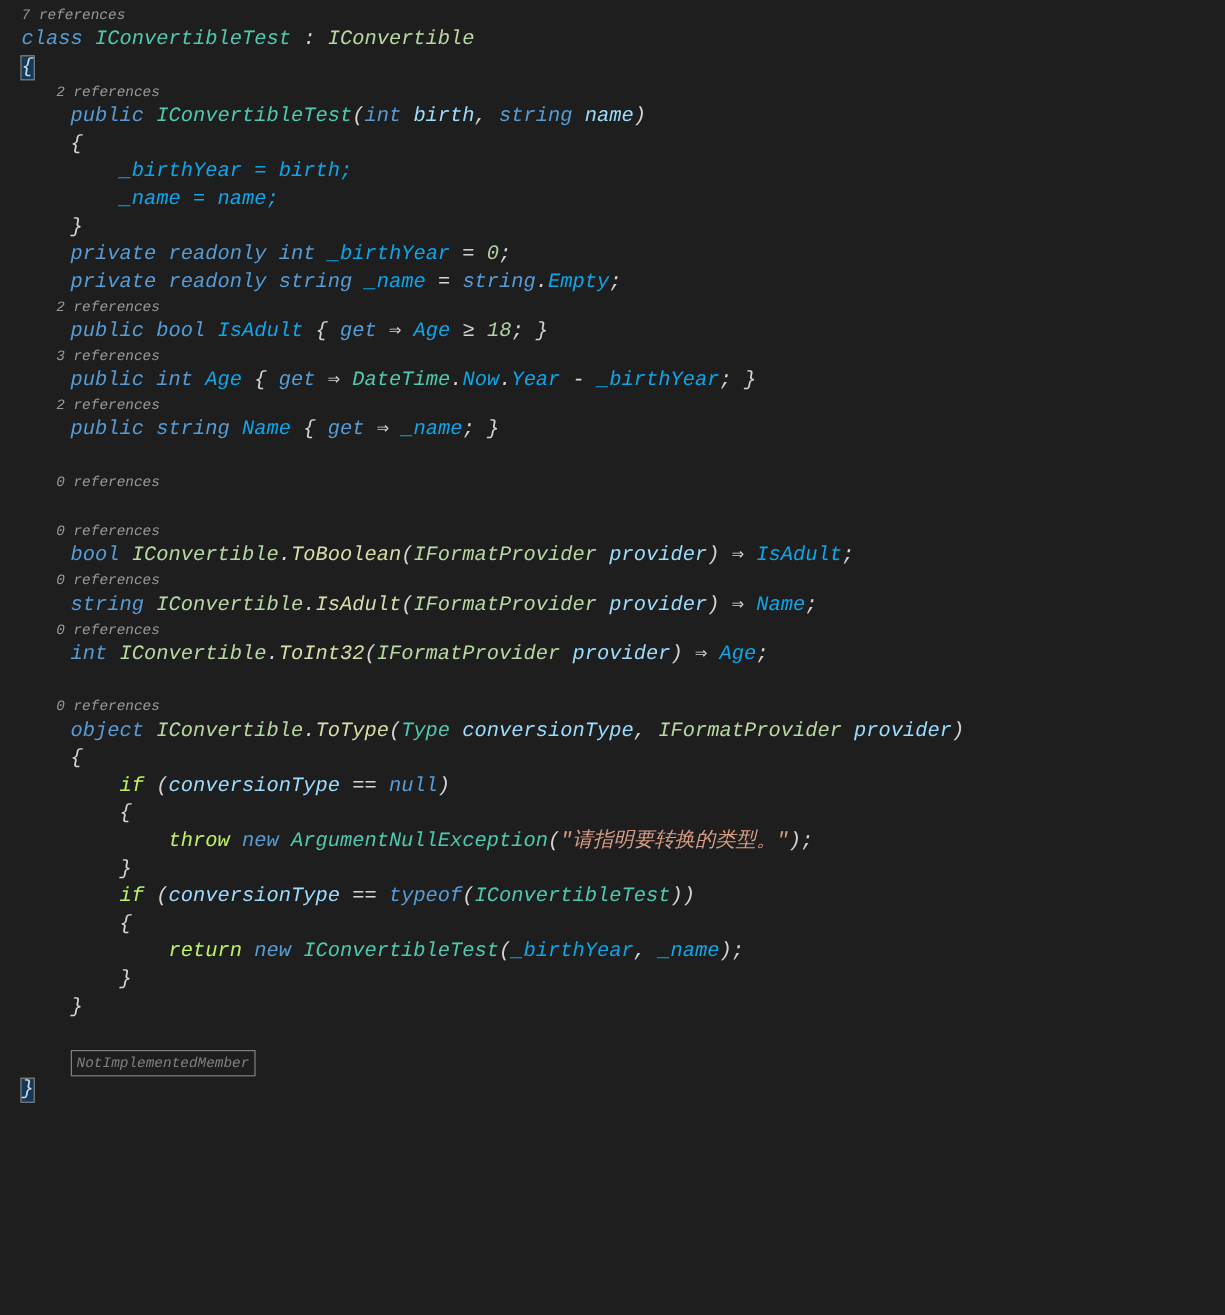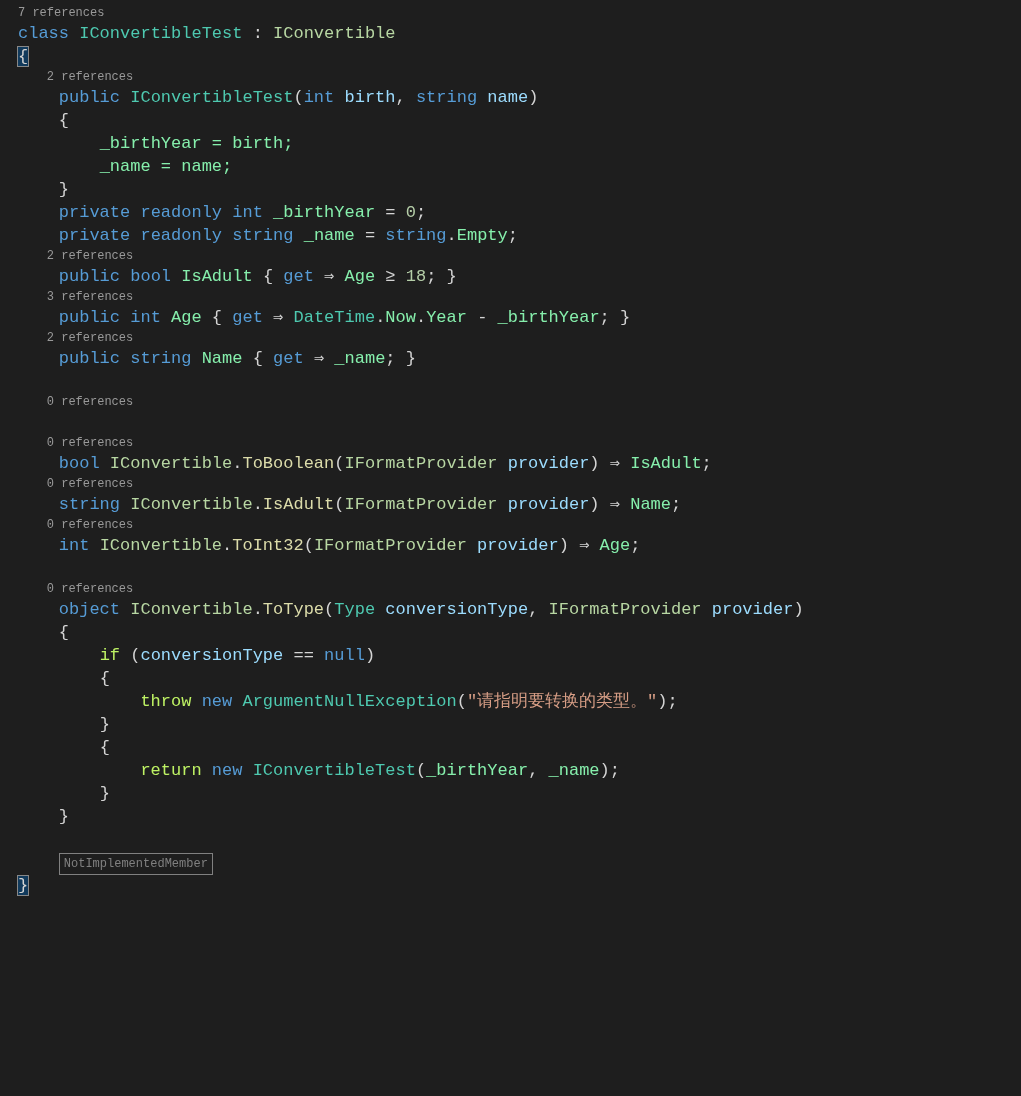--- a/index.html
+++ b/index.html
@@ -29,39 +29,39 @@
     height: 18px;
     white-space: pre;
     padding-left: 18px;
   }
   .kw-blue    { color: #569cd6; }
   .kw-purple  { color: #bef264; }
   .type       { color: #4ec9b0; }
   .iface      { color: #b8d7a3; }
   .method     { color: #dcdcaa; }
   .ident      { color: #9cdcfe; }
-  .plain      { color: #86efac; }
+  .plain      { color: #0ea5e9; }
   .punct      { color: #d4d4d4; }
   .num        { color: #b5cea8; }
   .str        { color: #d69d85; }
   .brace-focus {
     background: #113a5c;
     outline: 1px solid #888888;
   }
   .region-box {
     display: inline-block;
     border: 1px solid #808080;
     color: #808080;
     padding: 0 4px;
     font-size: 12px;
     line-height: 20px;
     height: 20px;
     margin-top: 1px;
   }
-  .codewrap { position: relative; }
+  .codewrap { position: relative; font-style: italic; }
 </style>
 </head>
 <body>
 
 <div class="editor codewrap">
 
   <div class="codelens"><span>7 references</span></div>
 
   <div class="line"><span class="kw-blue">class</span><span class="punct"> </span><span class="type">IConvertibleTest</span><span class="punct"> : </span><span class="iface">IConvertible</span></div>
 
@@ -103,20 +103,21 @@
 
   <div class="line">    </div>
 
   <div class="codelens">    <span>0 references</span></div>
   <div class="line">    <span class="kw-blue">object</span> <span class="iface">IConvertible</span><span class="punct">.</span><span class="method">ToType</span><span class="punct">(</span><span class="type">Type</span> <span class="ident">conversionType</span><span class="punct">, </span><span class="iface">IFormatProvider</span> <span class="ident">provider</span><span class="punct">)</span></div>
   <div class="line">    <span class="punct">{</span></div>
   <div class="line">        <span class="kw-purple">if</span> <span class="punct">(</span><span class="ident">conversionType</span><span class="punct"> == </span><span class="kw-blue">null</span><span class="punct">)</span></div>
   <div class="line">        <span class="punct">{</span></div>
   <div class="line">            <span class="kw-purple">throw</span> <span class="kw-blue">new</span> <span class="type">ArgumentNullException</span><span class="punct">(</span><span class="str">"请指明要转换的类型。"</span><span class="punct">);</span></div>
   <div class="line">        <span class="punct">}</span></div>
+  <div class="line">        <span class="kw-purple">if</span> <span class="punct">(</span><span class="ident">conversionType</span><span class="punct"> == </span><span class="kw-blue">typeof</span><span class="punct">(</span><span class="type">IConvertibleTest</span><span class="punct">))</span></div>
   <div class="line">        <span class="punct">{</span></div>
   <div class="line">            <span class="kw-purple">return</span> <span class="kw-blue">new</span> <span class="type">IConvertibleTest</span><span class="punct">(</span><span class="plain">_birthYear</span><span class="punct">, </span><span class="plain">_name</span><span class="punct">);</span></div>
   <div class="line">        <span class="punct">}</span></div>
   <div class="line">    <span class="punct">}</span></div>
 
   <div class="line">    </div>
 
   <div class="line">    <span class="region-box">NotImplementedMember</span></div>
 
   <div class="line"><span class="punct brace-focus">}</span></div>

